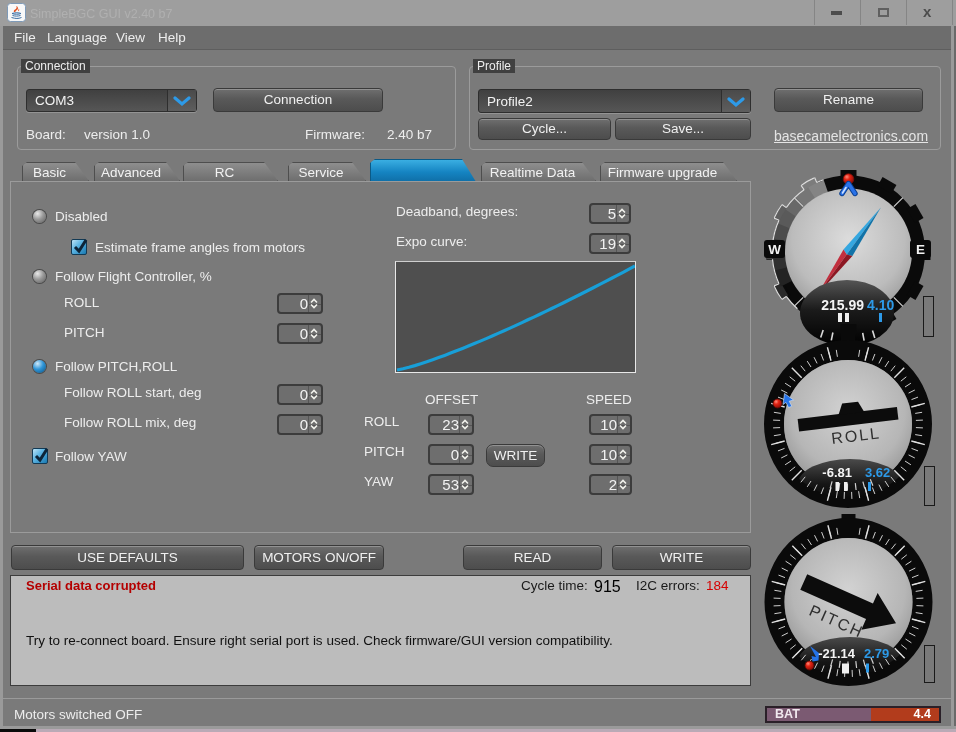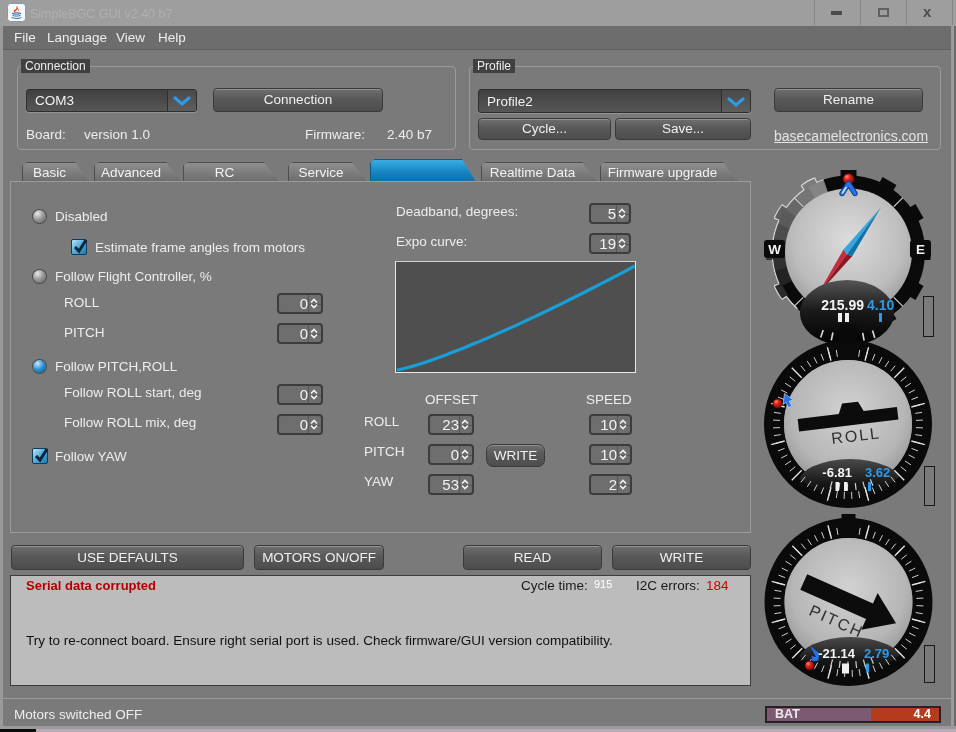--- a/index.html
+++ b/index.html
@@ -245,21 +245,21 @@
 </div>
 
 <div class="btn" style="left:11px;top:545px;width:233px;height:25px;line-height:23px">USE DEFAULTS</div>
 <div class="btn" style="left:254px;top:545px;width:130px;height:25px;line-height:23px">MOTORS ON/OFF</div>
 <div class="btn" style="left:463px;top:545px;width:139px;height:25px;line-height:23px">READ</div>
 <div class="btn" style="left:612px;top:545px;width:139px;height:25px;line-height:23px">WRITE</div>
 
 <div class="abs" style="left:10px;top:575px;width:741px;height:111px;background:#bcbcbc;border:1px solid #3c3c3c"></div>
 <div class="t" style="left:26px;top:578px;color:#b40000;font-weight:bold;font-size:13px">Serial data corrupted</div>
 <div class="t" style="left:521px;top:578px;color:#1a1a1a;font-size:13.5px">Cycle time:</div>
-<div class="t" style="left:594px;top:578px;color:#ffffff;font-size:11px">915</div>
+<div class="t" style="left:594px;top:578px;color:#000000;font-size:16px">915</div>
 <div class="t" style="left:636px;top:578px;color:#1a1a1a;font-size:13.5px">I2C errors:</div>
 <div class="t" style="left:706px;top:578px;color:#d60000;font-size:13.5px">184</div>
 <div class="t" style="left:26px;top:633px;color:#111;font-size:13.5px">Try to re-connect board. Ensure right serial port is used. Check firmware/GUI version compatibility.</div>
 
 <div class="abs" style="left:3px;top:698px;width:948px;height:1px;background:#9a9a9a"></div>
 <div class="t" style="left:14px;top:707px;font-size:13.5px">Motors switched OFF</div>
 <div class="abs" style="left:765px;top:706px;width:176px;height:17px;border:2px solid #2a2028;background:#7b5a72">
   <div style="position:absolute;right:0;top:0;width:68px;height:13px;background:#b23c1c"></div>
   <div style="position:absolute;left:8px;top:-1px;color:#f0e8ee;font-weight:bold;font-size:12.5px">BAT</div>
   <div style="position:absolute;right:8px;top:-1px;color:#fff;font-weight:bold;font-size:12.5px">4.4</div>

